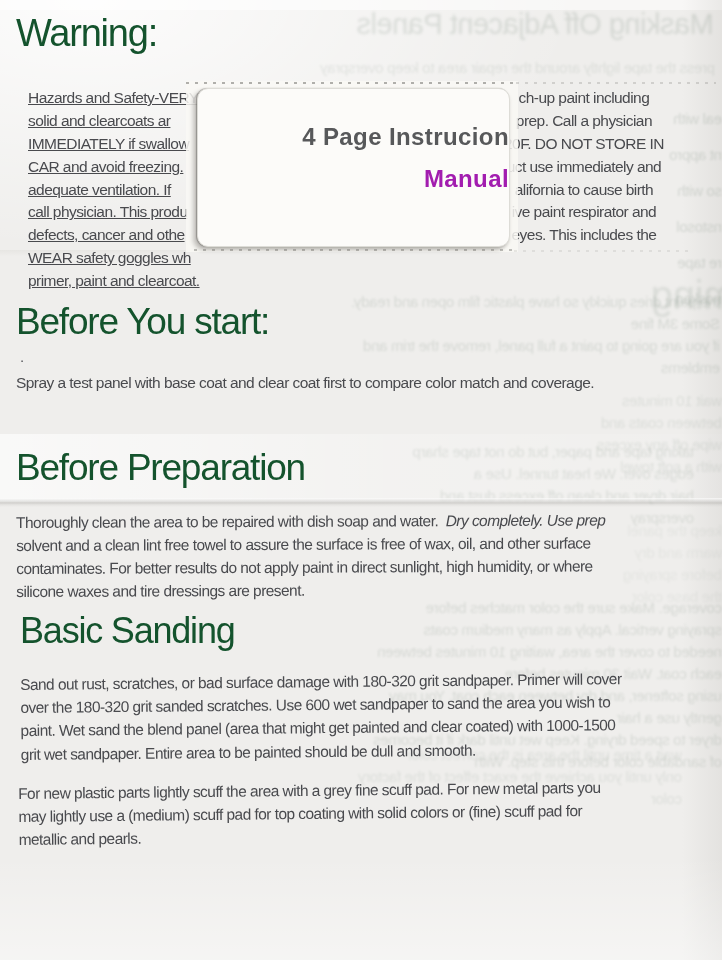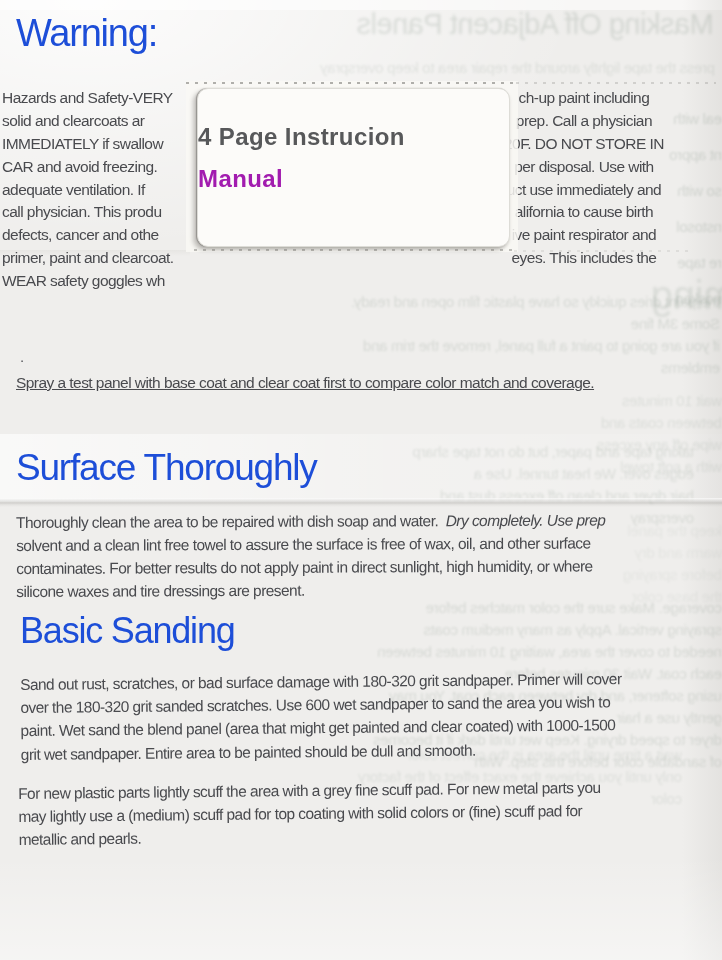--- a/index.html
+++ b/index.html
@@ -25,33 +25,33 @@
     background:linear-gradient(180deg,rgba(255,255,255,0.7) 0%,rgba(142,140,135,0.30) 55%,rgba(142,140,135,0.10) 75%,rgba(142,140,135,0) 100%);
   }
   .crease2{
     left:0;top:250px;width:190px;height:6px;
     background:linear-gradient(180deg,rgba(170,168,162,0.12),rgba(170,168,162,0));
   }
 
   
   .heading{
     position:absolute;left:16px;margin:0;font-weight:300;
-    color:#1d4ed8;letter-spacing:-1.2px;line-height:1.05;
+    color:#14532d;letter-spacing:-1.2px;line-height:1.05;
   }
   .h-warning{top:14px;font-size:38px;}
   .h-before{top:303px;font-size:37px;}
   .h-surface{top:449px;font-size:37px;}
   .h-basic{top:612px;font-size:36px;left:20px;}
 
   
   .para{position:absolute;font-size:15.5px;letter-spacing:-0.55px;color:#494a4e;}
   .para .line{white-space:pre;height:22.9px;line-height:22.9px;}
-  .w-left{left:2px;top:87px;}
+  .w-left{left:28px;top:87px;text-decoration:underline;}
   .w-right{left:504px;top:87px;text-align:center;}
-  .p-before{left:16px;top:371px;text-decoration:underline;}
+  .p-before{left:16px;top:371px;}
   .p-before .line{height:23.2px;line-height:23.2px;}
   .p-surface{left:16px;top:512px;transform:rotate(-0.25deg);transform-origin:left top;}
   .p-basic{left:20px;top:673px;transform:rotate(-0.55deg);transform-origin:left top;}
   .p-basic .line{height:23.2px;line-height:23.2px;}
   .p-scuff{left:18px;top:782px;transform:rotate(-0.6deg);transform-origin:left top;}
   .p-scuff .line{height:23.2px;line-height:23.2px;}
   .ital{font-style:italic;}
   .stray{position:absolute;left:20px;top:348px;font-size:15px;color:#55565a;}
 
   
@@ -62,21 +62,21 @@
   .perf{position:absolute;height:2px;
     background-image:repeating-linear-gradient(90deg,rgba(116,115,110,0.55) 0 3px,rgba(0,0,0,0) 3px 9px);}
   .perf-top{left:186px;top:82px;width:330px;}
   .perf-top-ext{left:516px;top:82px;width:200px;opacity:0.45;}
   .perf-bottom{left:194px;top:249px;width:320px;opacity:0.8;}
   .perf-bottom-ext{left:514px;top:250px;width:180px;opacity:0.25;}
   .sticker{
     position:absolute;left:197px;top:88px;width:311px;height:157px;
     background:#fcfbf9;border:1px solid #dddcd7;border-radius:11px;
     box-shadow:-4px 3px 4px rgba(75,73,68,0.30), -1px 0 1px rgba(60,58,54,0.35), 0 2px 3px rgba(120,118,112,0.18);
-    text-align:left;
+    text-align:right;
   }
   .sticker .s1{margin-top:34px;font-size:24px;font-weight:bold;color:#57585a;letter-spacing:0.4px;}
   .sticker .s2{margin-top:14px;font-size:24px;font-weight:bold;color:#a21caf;letter-spacing:0.4px;}
 
   
   .ghost{
     position:absolute;transform:scaleX(-1);
     color:rgba(122,138,126,0.55);filter:blur(1.2px);
     font-size:15px;letter-spacing:-0.3px;line-height:22px;
     white-space:pre-line;pointer-events:none;
@@ -138,52 +138,52 @@
   <h1 class="heading h-warning">Warning:</h1>
 
   <div class="para w-left">
     <div class="line">Hazards and Safety-VERY</div>
     <div class="line">solid and clearcoats ar</div>
     <div class="line">IMMEDIATELY if swallow</div>
     <div class="line">CAR and avoid freezing.</div>
     <div class="line">adequate ventilation. If</div>
     <div class="line">call physician. This produ</div>
     <div class="line">defects, cancer and othe</div>
+    <div class="line">WEAR safety goggles wh</div>
     <div class="line">primer, paint and clearcoat.</div>
-    <div class="line">WEAR safety goggles wh</div>
   </div>
 
   <div class="para w-right">
     <div class="line">ch-up paint including</div>
     <div class="line">prep. Call a physician</div>
     <div class="line">20F. DO NOT STORE IN</div>
-    <div class="line">per disposal. Use with</div>
     <div class="line">uct use immediately and</div>
     <div class="line">alifornia to cause birth</div>
     <div class="line">ive paint respirator and</div>
     <div class="line">eyes. This includes the</div>
   </div>
 
   <div class="backing"></div>
   <div class="perf perf-top"></div>
   <div class="perf perf-top-ext"></div>
   <div class="perf perf-bottom"></div>
   <div class="perf perf-bottom-ext"></div>
 
   <div class="sticker">
     <div class="s1">4 Page Instrucion</div>
     <div class="s2">Manual</div>
   </div>
 
+  <h1 class="heading h-before">Before You start:</h1>
   <div class="stray">.</div>
   <div class="para p-before">
     <div class="line">Spray a test panel with base coat and clear coat first to compare color match and coverage.</div>
   </div>
 
-  <h1 class="heading h-surface">Surface Thoroughly</h1>
+  <h1 class="heading h-surface">Before Preparation</h1>
   <div class="para p-surface">
     <div class="line"><span>Thoroughly clean the area to be repaired with dish soap and water.  </span><span class="ital">Dry completely. Use prep</span></div>
     <div class="line">solvent and a clean lint free towel to assure the surface is free of wax, oil, and other surface</div>
     <div class="line">contaminates. For better results do not apply paint in direct sunlight, high humidity, or where</div>
     <div class="line">silicone waxes and tire dressings are present.</div>
   </div>
 
   <h1 class="heading h-basic">Basic Sanding</h1>
   <div class="para p-basic">
     <div class="line">Sand out rust, scratches, or bad surface damage with 180-320 grit sandpaper. Primer will cover</div>

